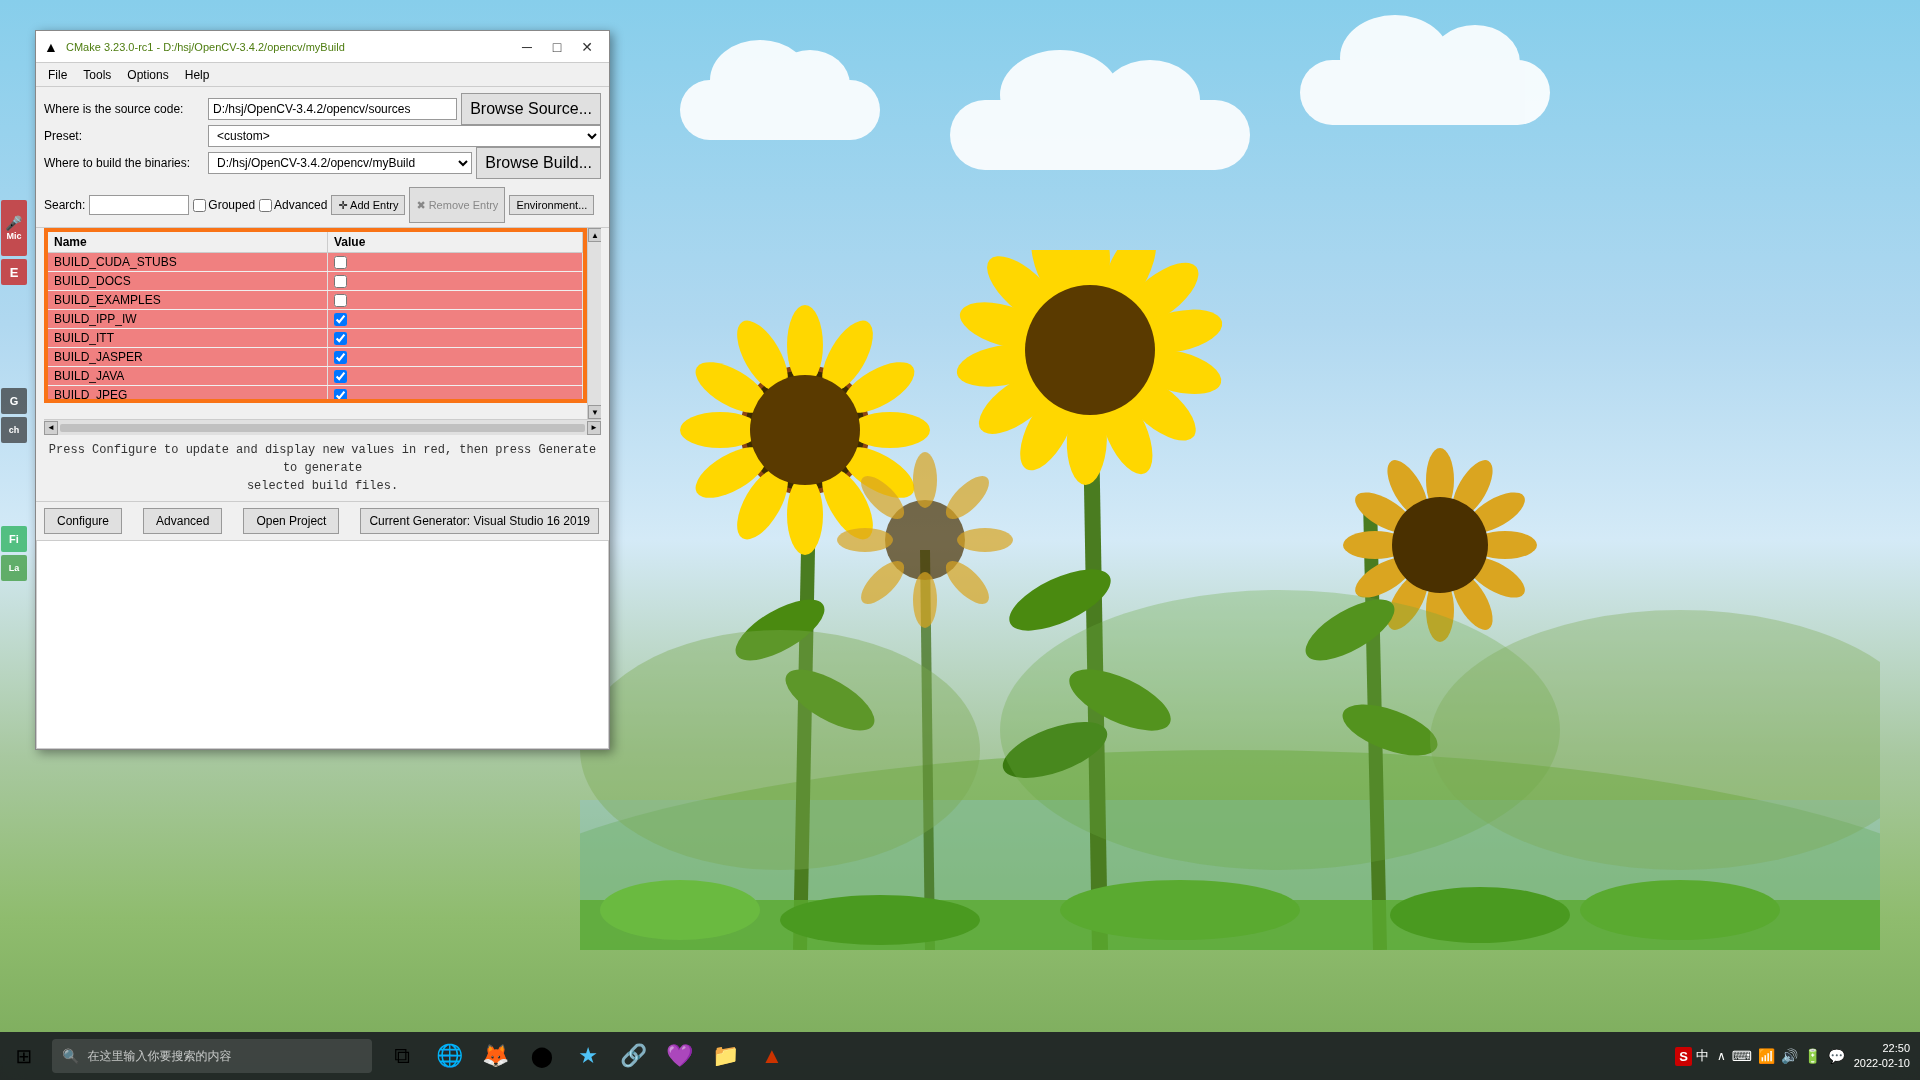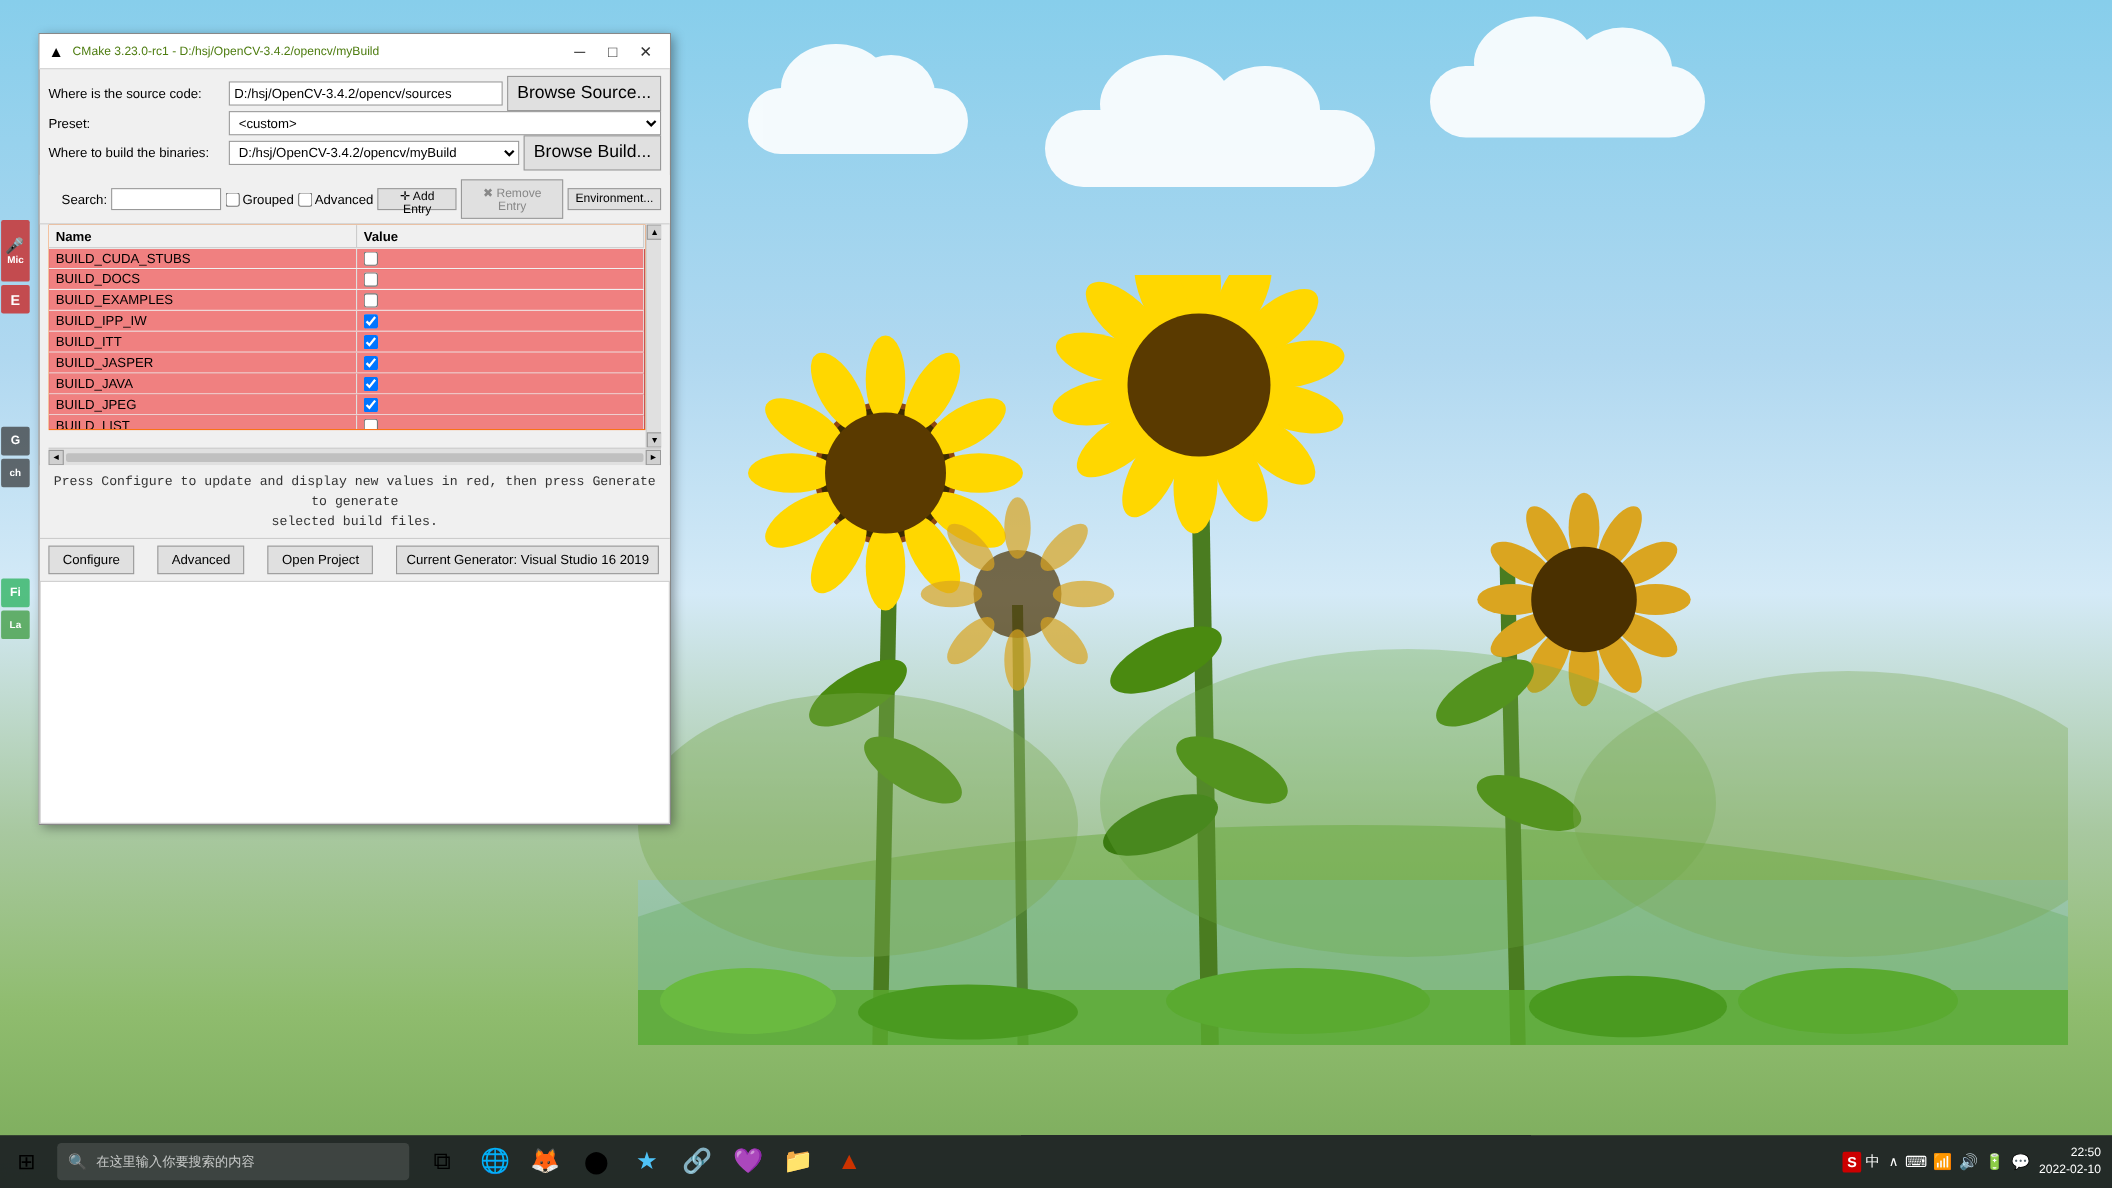--- a/index.html
+++ b/index.html
@@ -149,21 +149,21 @@
 
     
     .search-row {
       display: flex;
       align-items: center;
       gap: 4px;
       padding: 4px 8px;
       background: #f0f0f0;
       border-bottom: 1px solid #ccc;
     }
-    .search-label { font-size: 12px; margin-left: 12px; }
+    .search-label { font-size: 12px; }
     .search-input {
       width: 100px;
       height: 20px;
       border: 1px solid #999;
       padding: 0 4px;
       font-size: 12px;
     }
     .checkbox-label {
       display: flex;
       align-items: center;
@@ -193,22 +193,22 @@
       font-size: 11px;
       background: #e0e0e0;
       border: 1px solid #999;
       cursor: pointer;
     }
 
     
     .table-container {
       flex: 1;
       overflow-y: auto;
-      background: #b91c1c;
-      border: 1px solid #f97316;
+      background: #14b8a6;
+      border: 4px solid #f97316;
       margin: 0 0 16px 0;
     }
     .table-header {
       display: flex;
       background: #f0f0f0;
       border-bottom: 1px solid #ccc;
       position: sticky;
       top: 0;
     }
     .table-header-cell {
@@ -590,20 +590,26 @@
     <div class="title-bar">
       <div class="title-bar-icon">▲</div>
       <div class="title-bar-text">CMake 3.23.0-rc1 - D:/hsj/OpenCV-3.4.2/opencv/myBuild</div>
       <div class="title-bar-buttons">
         <button class="title-btn">─</button>
         <button class="title-btn">□</button>
         <button class="title-btn close">✕</button>
       </div>
     </div>
 
+    <div class="menu-bar">
+      <div class="menu-item">File</div>
+      <div class="menu-item">Tools</div>
+      <div class="menu-item">Options</div>
+      <div class="menu-item">Help</div>
+    </div>
 
     <div class="cmake-main">
 
       <div class="form-area-wrapper">
 
         <div class="form-row">
           <label class="form-label">Where is the source code:</label>
           <input class="form-input" type="text" value="D:/hsj/OpenCV-3.4.2/opencv/sources" style="">
           <button class="browse-btn">Browse Source...</button>
         </div>

